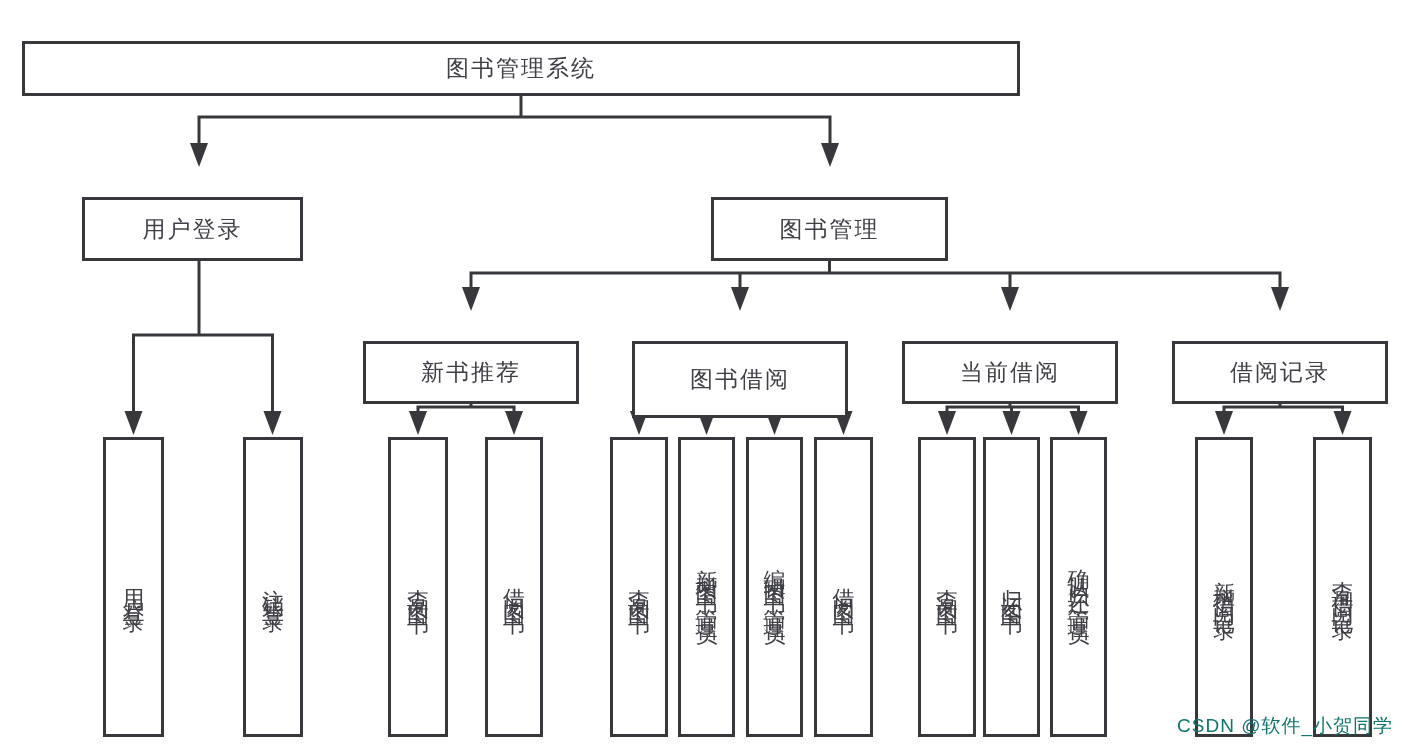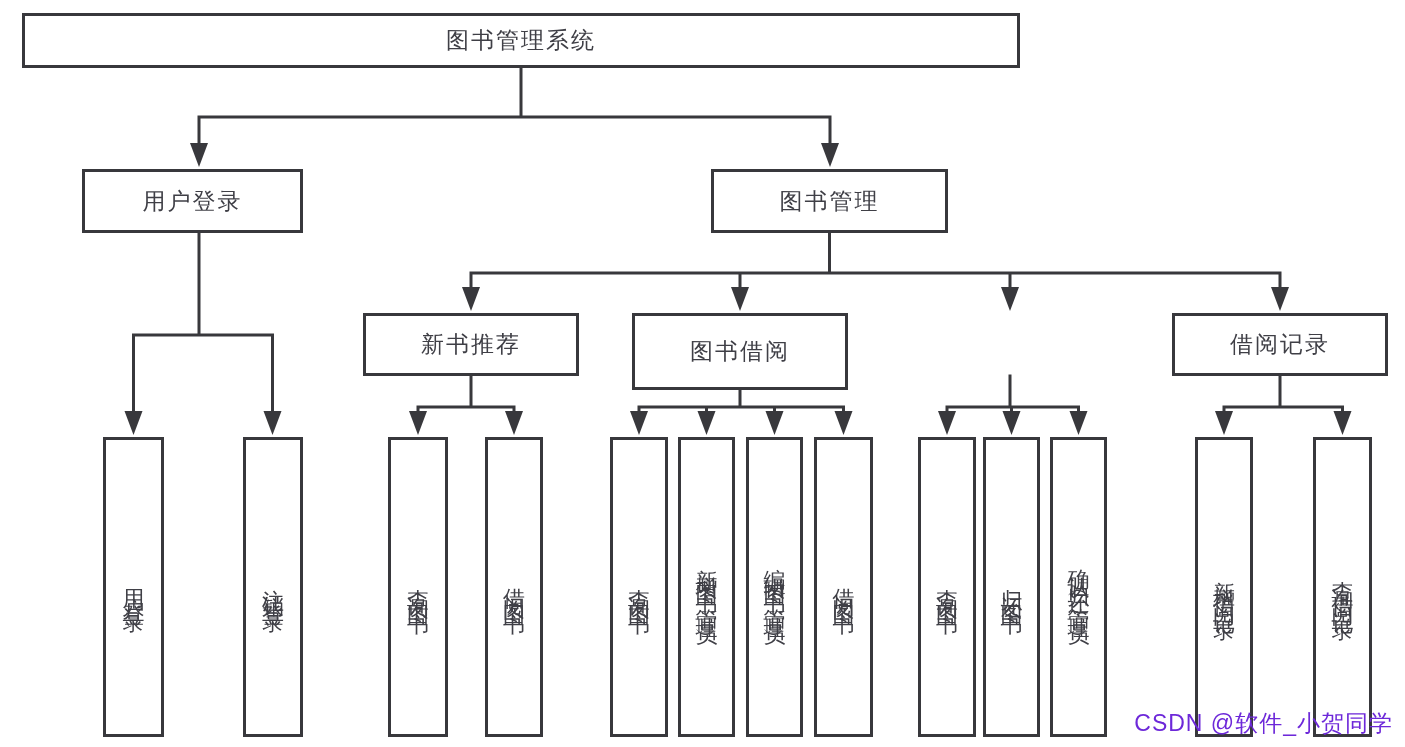--- a/index.html
+++ b/index.html
@@ -8,28 +8,28 @@
     background:#ffffff; overflow:hidden;
     font-family:"Liberation Sans", sans-serif;
   }
   svg.connectors { position:absolute; left:0; top:0; width:1405px; height:747px; }
   .node {
     position:absolute; box-sizing:border-box;
     border:3px solid #38383c; background:#ffffff;
     display:flex; align-items:center; justify-content:center;
     color:#3f3f46;
   }
-  .h-node { font-size:23px; letter-spacing:2px; }
+  .h-node { font-size:23px; letter-spacing:2px;margin-top:28px; }
   .v-node .vtxt {
     writing-mode:vertical-rl; text-orientation:mixed;
     font-size:22px; letter-spacing:8px; line-height:1;
   }
   .watermark {
     position:absolute; right:12px; bottom:8px;
-    font-size:23px; letter-spacing:1px; color:#6d28d9;
+    font-size:19px; letter-spacing:1px; color:#0f766e;
     white-space:nowrap;
   }
 </style>
 </head>
 <body>
 
 <div class="canvas">
 
   <svg class="connectors" viewBox="0 0 1405 747" xmlns="http://www.w3.org/2000/svg">
     <path d="M521 68 V117 M199 117 H830 M199 117 V151 M830 117 V151
@@ -70,20 +70,23 @@
   <div class="node h-node" style="left:711px; top:169px; width:237px; height:64px;justify-content:center;">
     <span>图书管理</span>
   </div>
 
   <div class="node h-node" style="left:363px; top:313px; width:216px; height:63px;text-align:center;">
     <span>新书推荐</span>
   </div>
   <div class="node h-node" style="left:632px; top:313px; width:216px; height:77px;">
     <span>图书借阅</span>
   </div>
+  <div class="node h-node" style="left:902px; top:313px; width:216px; height:63px;">
+    <span>当前借阅</span>
+  </div>
   <div class="node h-node" style="left:1172px; top:313px; width:216px; height:63px;">
     <span>借阅记录</span>
   </div>
 
   <div class="node v-node" style="left:103px; top:437px; width:61px; height:300px;">
     <span class="vtxt">用户登录</span>
   </div>
   <div class="node v-node" style="left:243px; top:437px; width:60px; height:300px;">
     <span class="vtxt">注销登录</span>
   </div>

